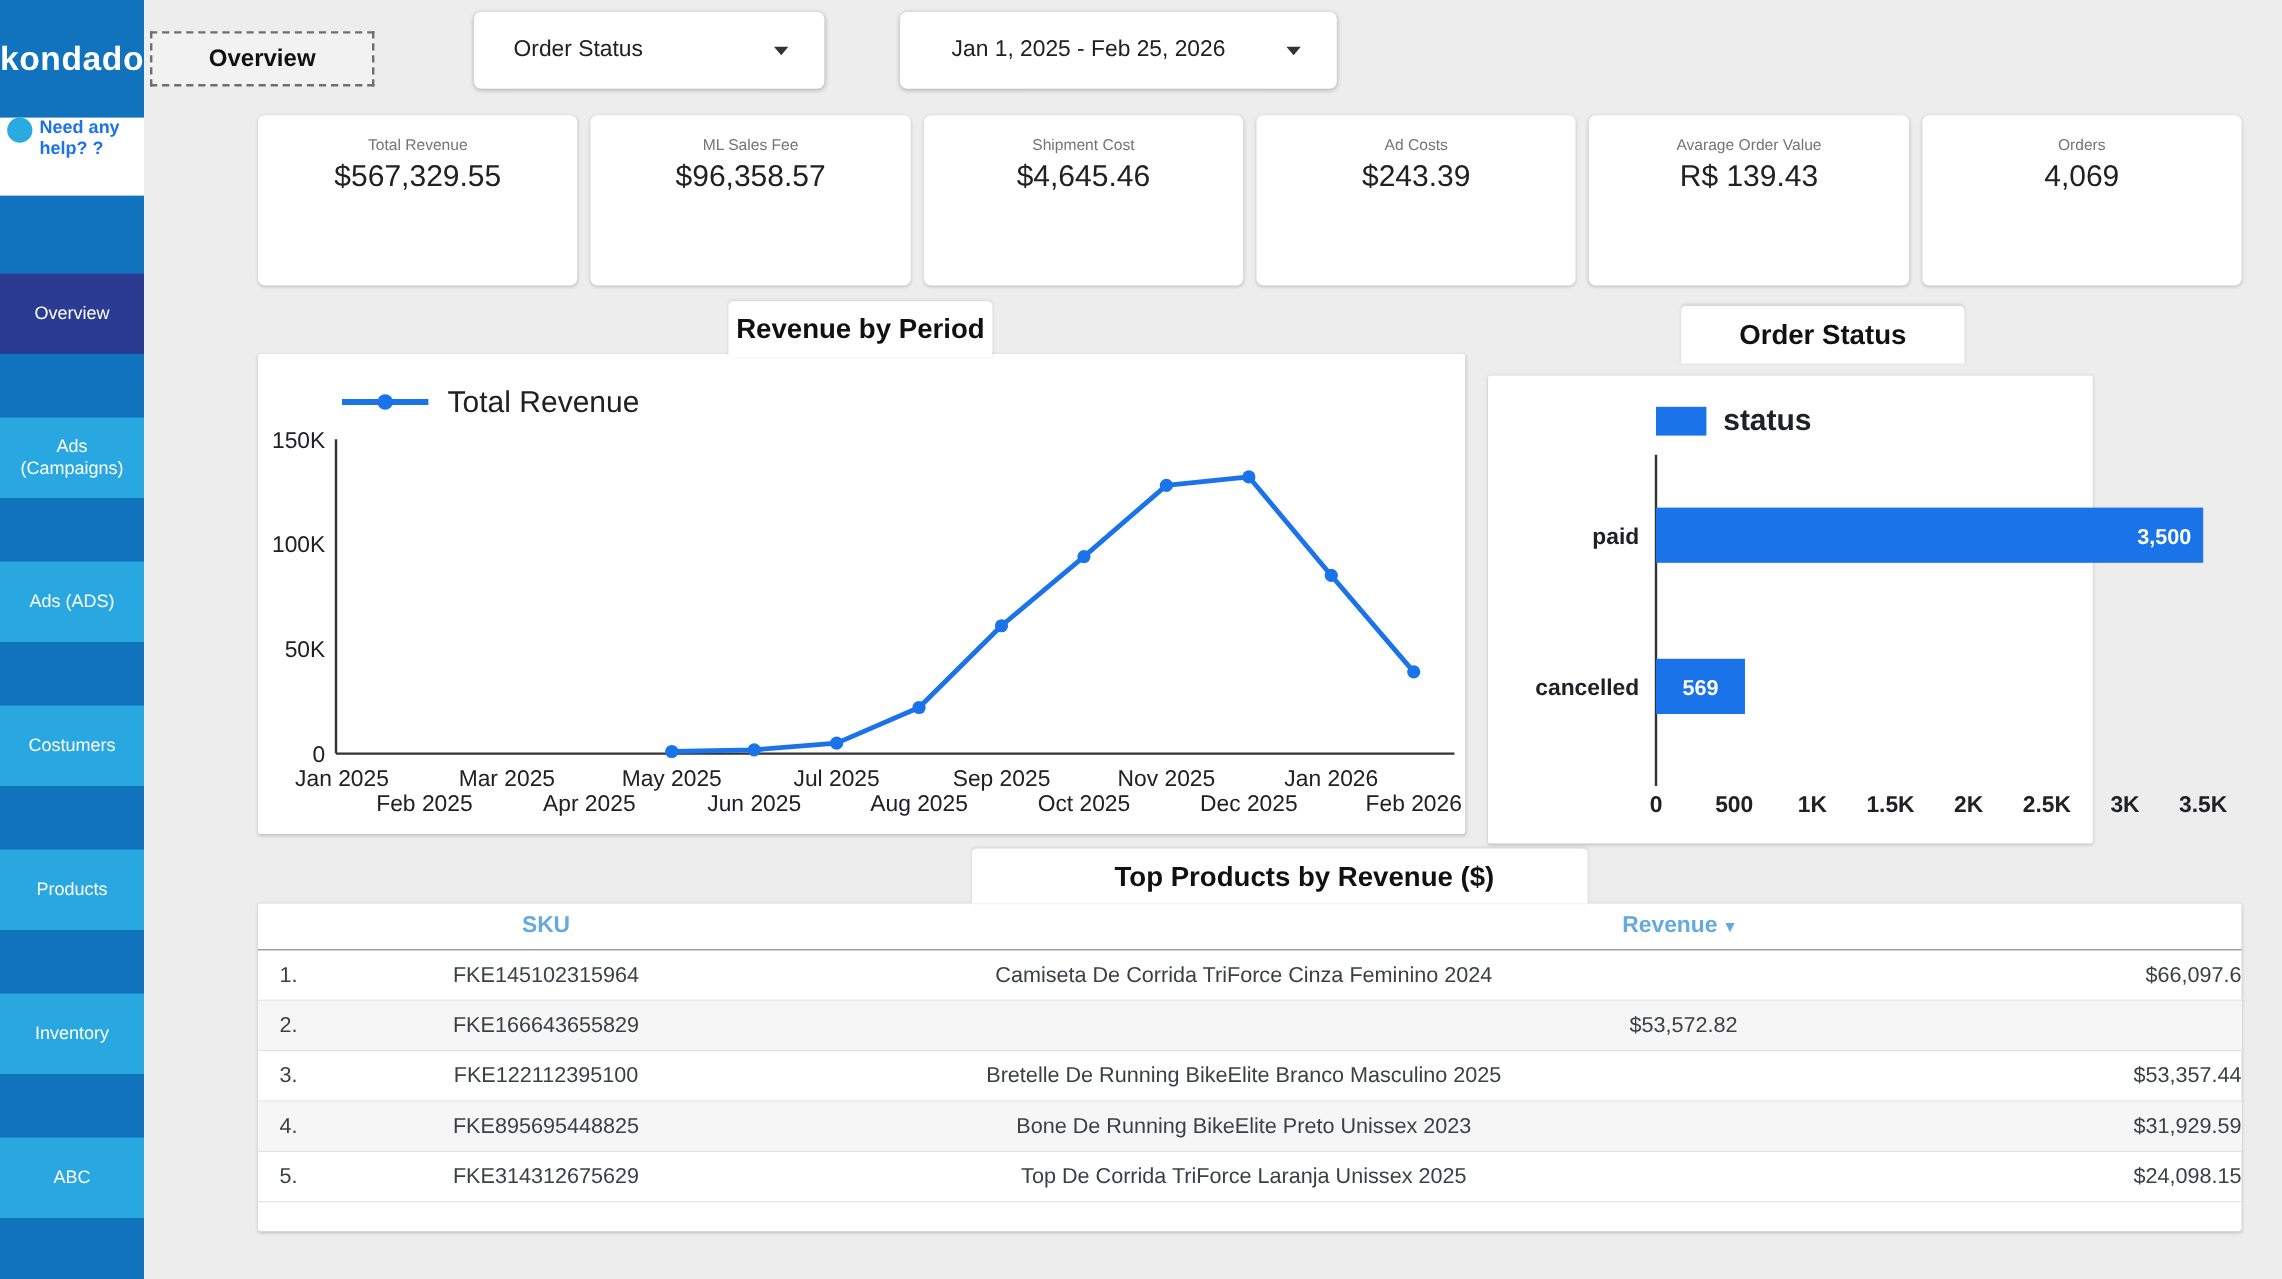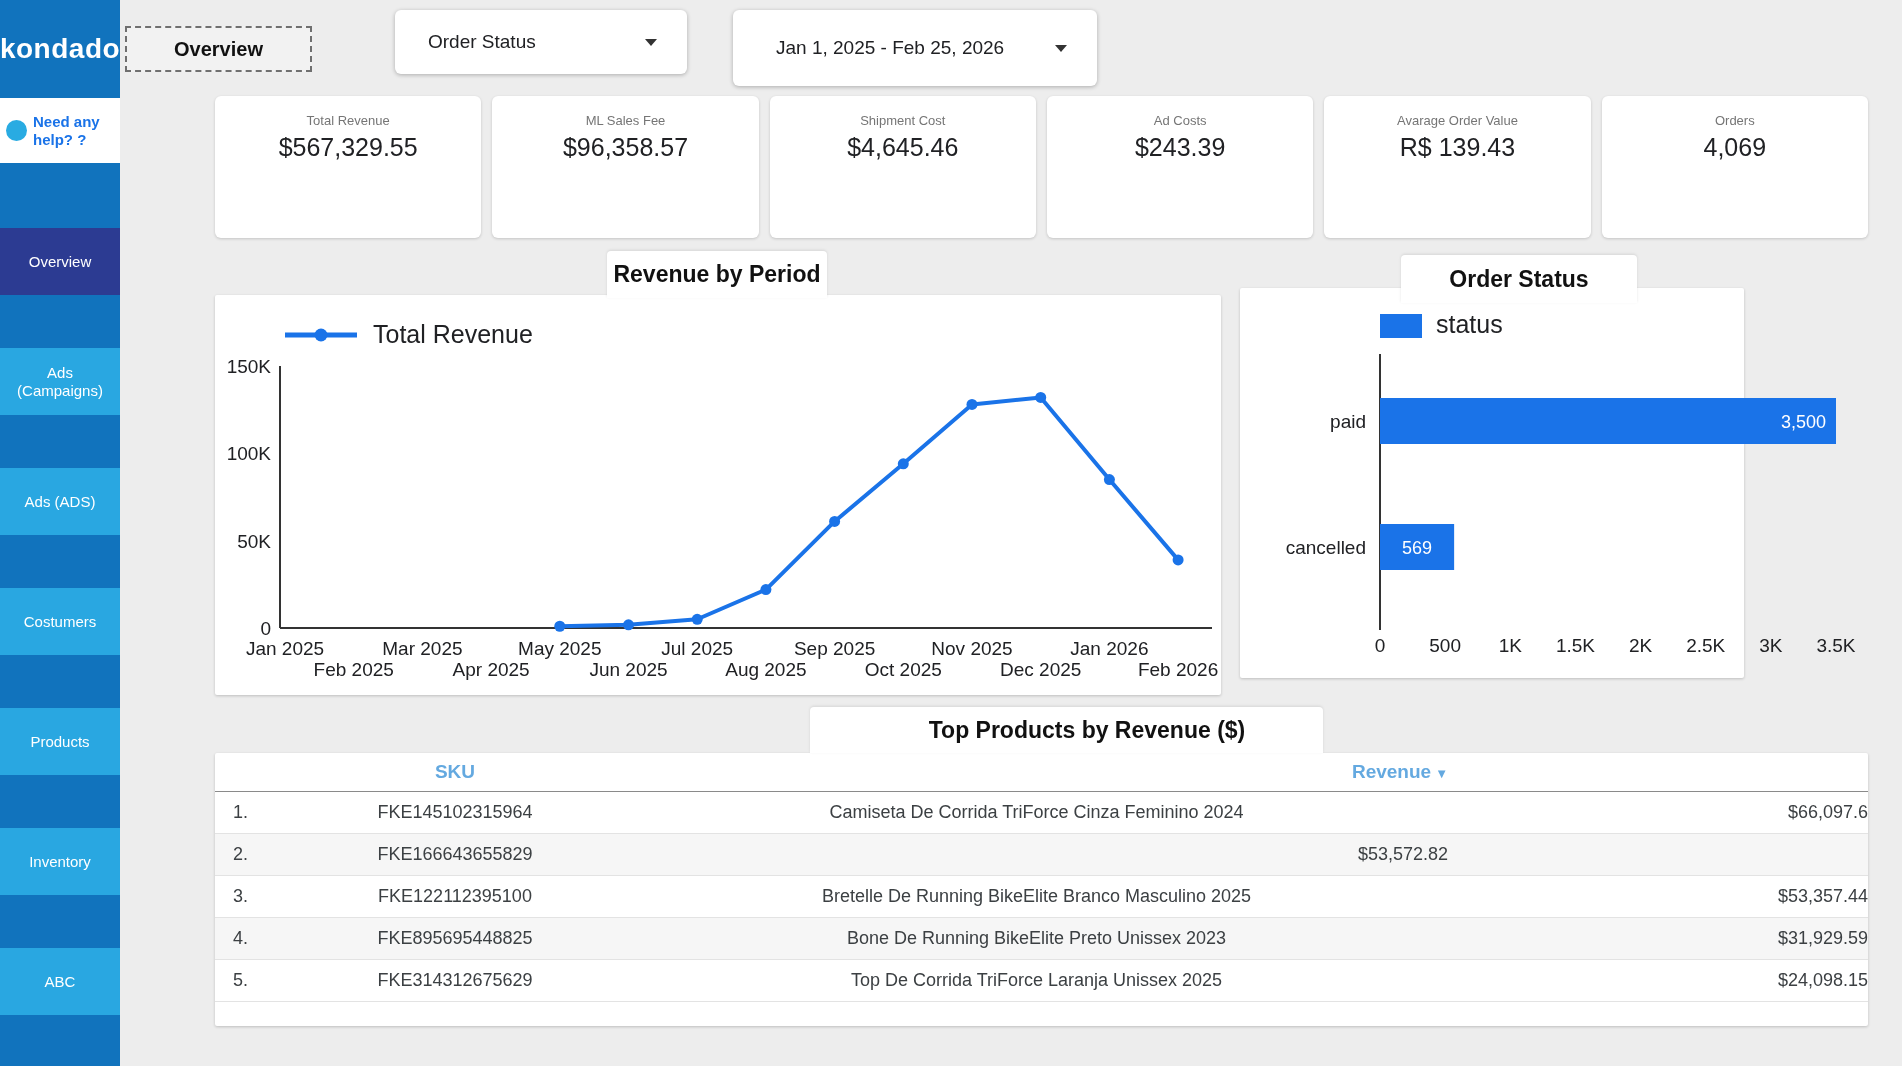--- a/index.html
+++ b/index.html
@@ -2,53 +2,53 @@
 <html><head>
 <meta charset="utf-8">
 <style>
   html,body{margin:0;padding:0;background:#ededed;font-family:"Liberation Sans",sans-serif;}
   .stage{position:relative;width:1902px;height:1066px;background:#ededed;overflow:hidden;}
 
   
   .sidebar{position:absolute;left:0;top:0;width:120px;height:1066px;background:#1173bd;}
   .logo{height:98px;display:flex;align-items:center;justify-content:center;color:#fff;
         font-size:28px;font-weight:bold;letter-spacing:.5px;}
-  .help{background:#fff;height:65px;display:flex;align-items:center;padding:0 6px;cursor:pointer;}
+  .help{background:#fff;height:65px;display:flex;padding:0 6px;cursor:pointer;}
   .help-dot{width:21px;height:21px;border-radius:50%;background:#29abe2;flex:0 0 auto;margin-right:6px;}
   .help-text{color:#1a73e8;font-size:15px;font-weight:bold;line-height:1.15;}
   .nav{display:flex;flex-direction:column;gap:53px;margin-top:65px;}
   .nav-item{width:120px;height:67px;background:#29a7e1;color:#fff;display:flex;align-items:center;
             justify-content:center;text-align:center;font-size:15px;line-height:1.2;cursor:pointer;padding:0 4px;box-sizing:border-box;}
   .nav-item.selected{background:#2c3b92;}
 
   
   .page-tab{position:absolute;left:125px;top:26px;width:187px;height:46px;border:2px dashed #6f6f6f;
             background:#f2f2f2;display:flex;align-items:center;justify-content:center;
             font-size:20px;font-weight:bold;color:#111;box-sizing:border-box;cursor:pointer;}
   .dropdown{position:absolute;background:#fff;border-radius:6px;box-shadow:0 1px 4px rgba(0,0,0,.28);
             display:flex;align-items:center;font-size:19px;color:#202124;cursor:pointer;box-sizing:border-box;}
   .dd-status{left:395px;top:10px;width:292px;height:64px;padding-left:33px;}
-  .dd-date{left:733px;top:10px;width:364px;height:76px;padding-left:43px;}
+  .dd-date{left:750px;top:10px;width:364px;height:64px;padding-left:43px;}
   .caret{width:0;height:0;border-left:6px solid transparent;border-right:6px solid transparent;
          border-top:7px solid #333;margin-left:auto;margin-right:30px;}
 
   
   .kpis{position:absolute;left:215px;top:96px;width:1653px;display:flex;gap:11px;}
   .kpi{flex:1;height:142px;background:#fff;border-radius:6px;box-shadow:0 1px 3px rgba(0,0,0,.18);
        text-align:center;padding-top:17px;box-sizing:border-box;}
   .kpi-label{font-size:13px;color:#757575;margin-bottom:5px;}
   .kpi-value{font-size:25px;color:#202124;}
 
   
   .card{position:absolute;background:#fff;border-radius:2px;box-shadow:0 1px 3px rgba(0,0,0,.2);}
   .chart-tab{position:absolute;background:#fff;display:flex;align-items:center;justify-content:center;
              font-weight:bold;font-size:23px;color:#111;border-radius:4px 4px 0 0;
              box-shadow:0 -1px 3px rgba(0,0,0,.10);z-index:3;}
   #revenue-card{left:215px;top:295px;width:1006px;height:400px;}
-  #status-card{left:1240px;top:288px;width:504px;height:390px;}
+  #status-card{left:1240px;top:313px;width:504px;height:390px;font-weight:bold;}
   #table-card{left:215px;top:753px;width:1653px;height:273px;}
   #tab-revenue{left:607px;top:251px;width:220px;height:47px;}
   #tab-status{left:1401px;top:255px;width:236px;height:48px;}
   #tab-table{left:810px;top:707px;width:472px;height:46px;padding-left:41px;}
   svg text{font-family:"Liberation Sans",sans-serif;}
 
   
   .thead,.trow{display:grid;grid-template-columns:70px 340px 1fr 420px;align-items:center;}
   .thead{height:38px;border-bottom:1px solid #8a8a8a;}
   .th{font-weight:bold;color:#64a9e0;font-size:19px;text-align:center;cursor:pointer;}

